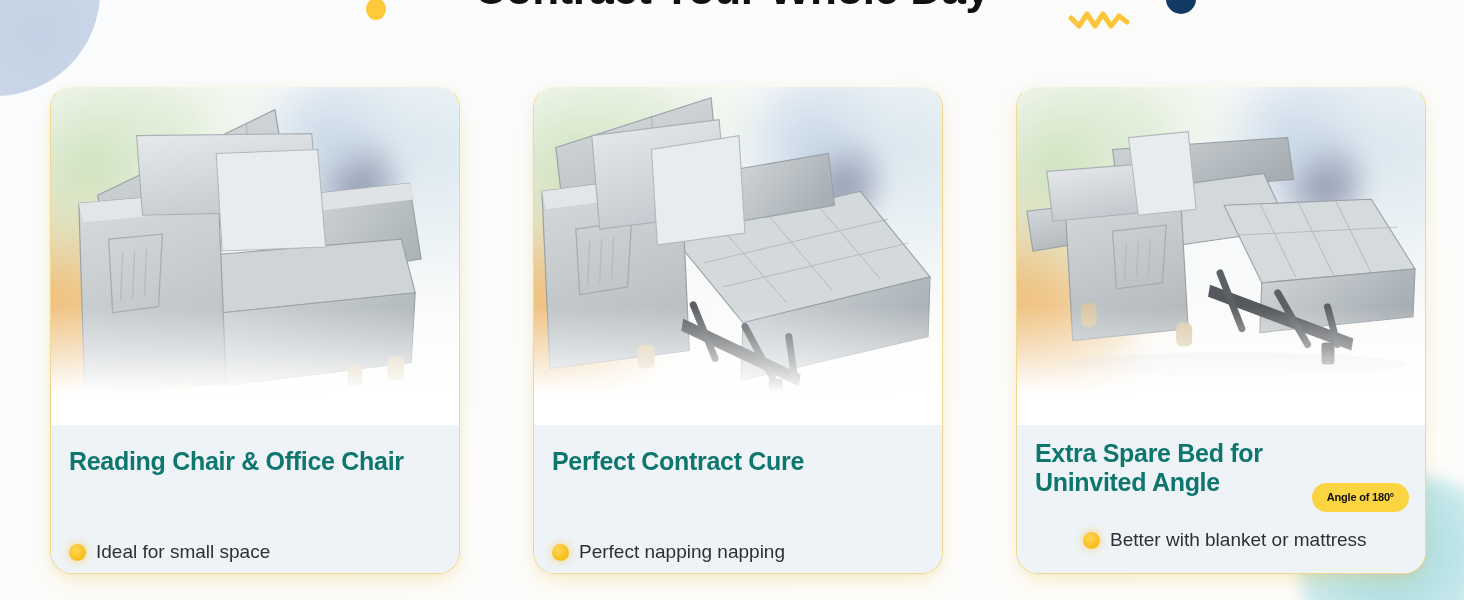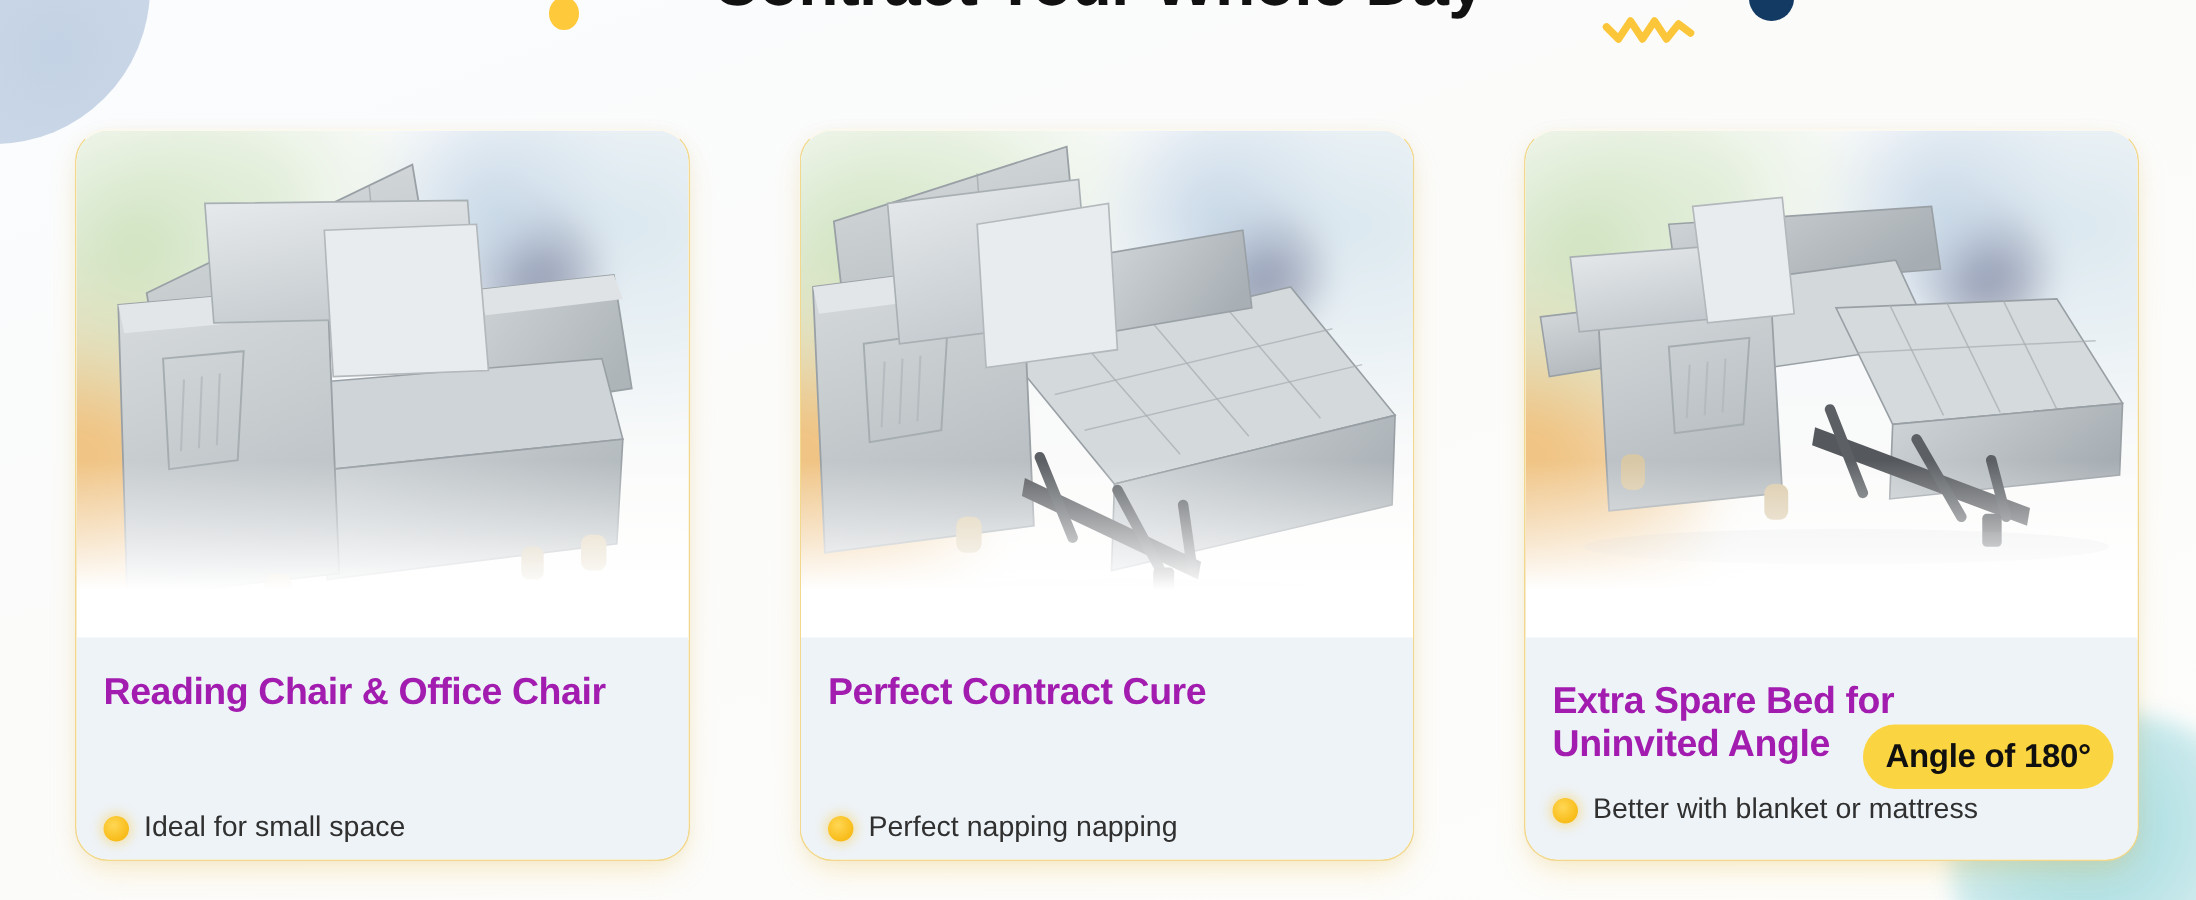--- a/index.html
+++ b/index.html
@@ -130,21 +130,21 @@
     position:absolute;
     left:0; right:0; bottom:0;
     height:148px;
     background:#eef3f7;
     padding:22px 18px 0 18px;
   }
 
   .card-title {
     font-size:25px;
     font-weight:bold;
-    color:#a21caf;
+    color:#0f766e;
     line-height:1.14;
     letter-spacing:-0.3px;
   }
 
   .bullet-row {
     position:absolute;
     left:18px; right:16px; bottom:10px;
     display:flex;
     align-items:center;
     gap:10px;
@@ -158,35 +158,35 @@
   }
   .bullet-text {
     font-size:19px;
     color:#303030;
     white-space:nowrap;
   }
   .badge {
     flex:0 0 auto;
     background:#fbd541;
     color:#101010;
-    font-size:22px;
+    font-size:11px;
     font-weight:bold;
     border-radius:999px;
     padding:8px 15px 9px 15px;
     white-space:nowrap;
     letter-spacing:-0.2px;
   }
 
   
-  .card.wrap-title .card-footer { padding-top:28px; }
+  .card.wrap-title .card-footer { padding-top:14px; }
   .card.wrap-title .badge {
     position:absolute;
     right:16px; top:58px;
   }
-  .card.wrap-title .bullet-row { bottom:22px; }
+  .card.wrap-title .bullet-row { bottom:22px;margin-left:48px; }
 </style>
 </head>
 <body>
 
 <div class="page">
 
   <div class="deco-circle-tl"></div>
   <div class="deco-blob-br"></div>
   <div class="deco-navy-dot"></div>
   <div class="deco-title-dot"></div>

